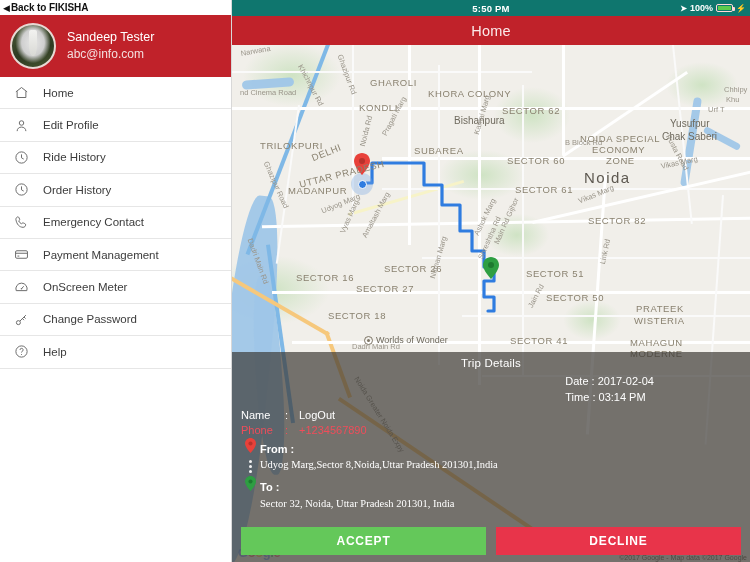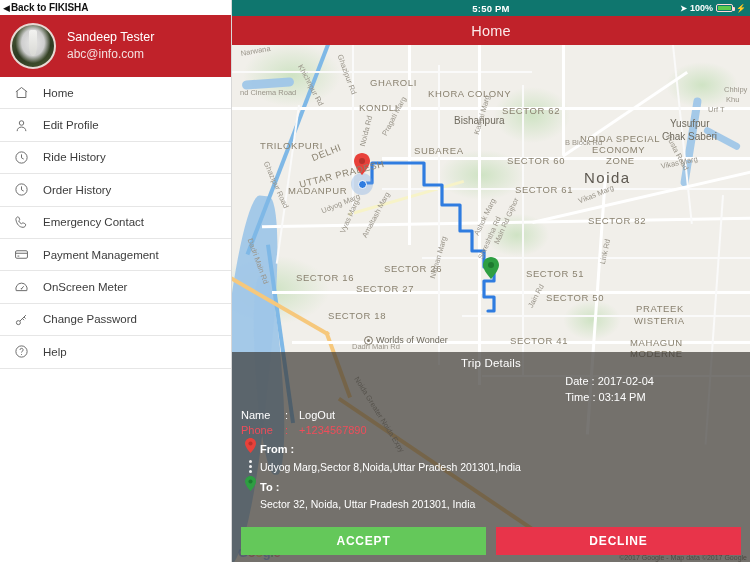--- a/index.html
+++ b/index.html
@@ -208,21 +208,21 @@
   .addr .mk { width: 19px; flex: 0 0 auto; display: flex; justify-content: center; }
   .addr .mk svg { display: block; }
   .addr .at { padding-top: 1px; }
   .addr .at .lbl { font-size: 11px; font-weight: bold; color: #fff; }
   .dots {
     width: 19px; display: flex; flex-direction: column;
     align-items: center; gap: 2px; padding: 1px 0;
   }
   .dots i { width: 3px; height: 3px; border-radius: 50%; background: #f2f2f2; display: block; }
 
-  .vline { display: flex; align-items: center; }
+  .vline { display: flex; align-items: flex-start; font-family: Liberation Serif, serif; }
   .vline .txt { font-size: 10.5px; color: #fff; padding-top: 0px; }
 
   
   #btnrow {
     position: absolute; left: 0; bottom: 7px; width: 518px;
     display: flex; padding: 0 9px; gap: 10px;
   }
   #btnrow button {
     flex: 1; height: 28px; border: none; cursor: pointer;
     color: #fff; font-size: 12px; font-weight: bold;

